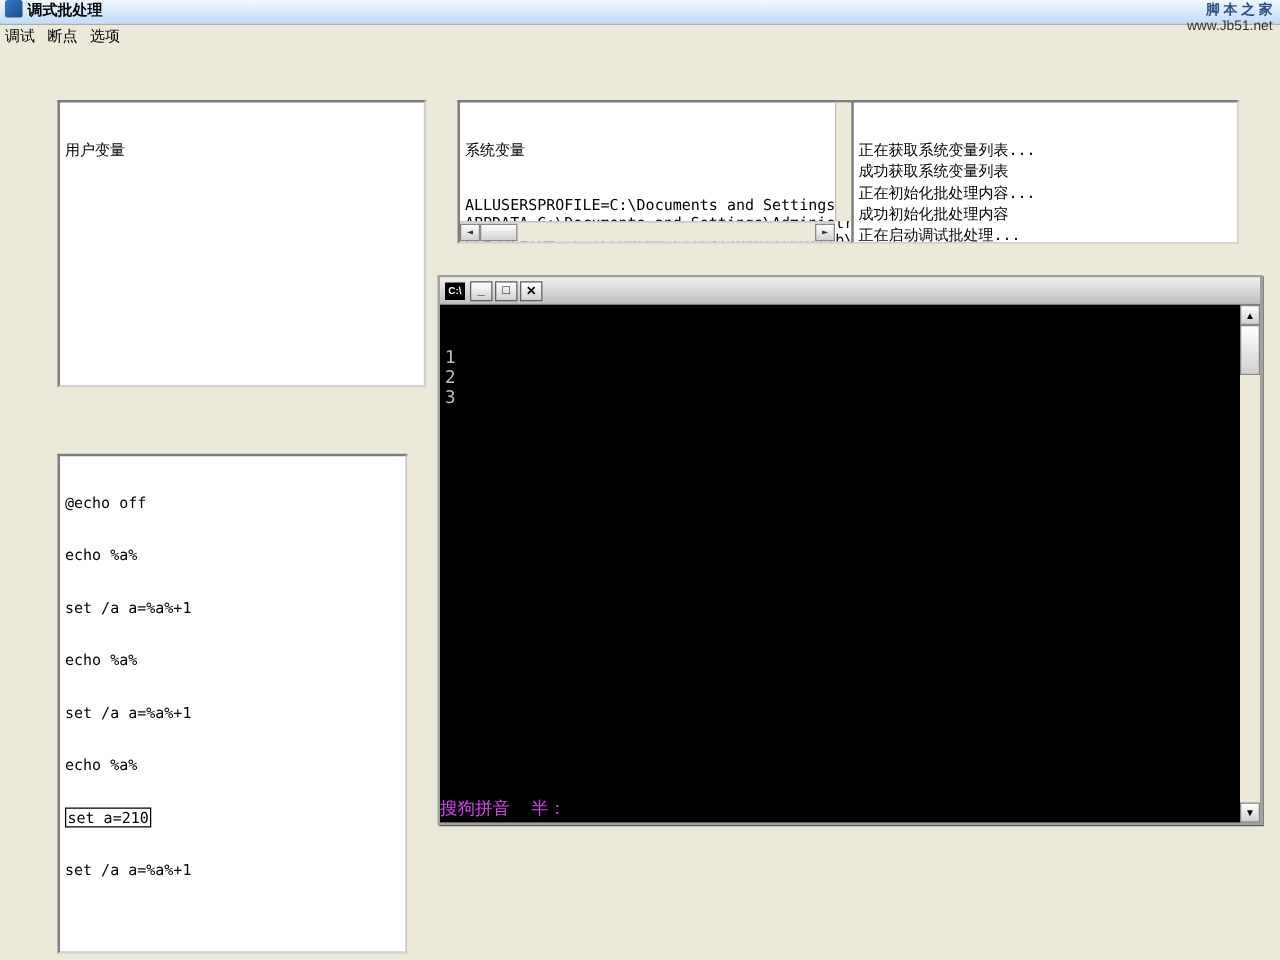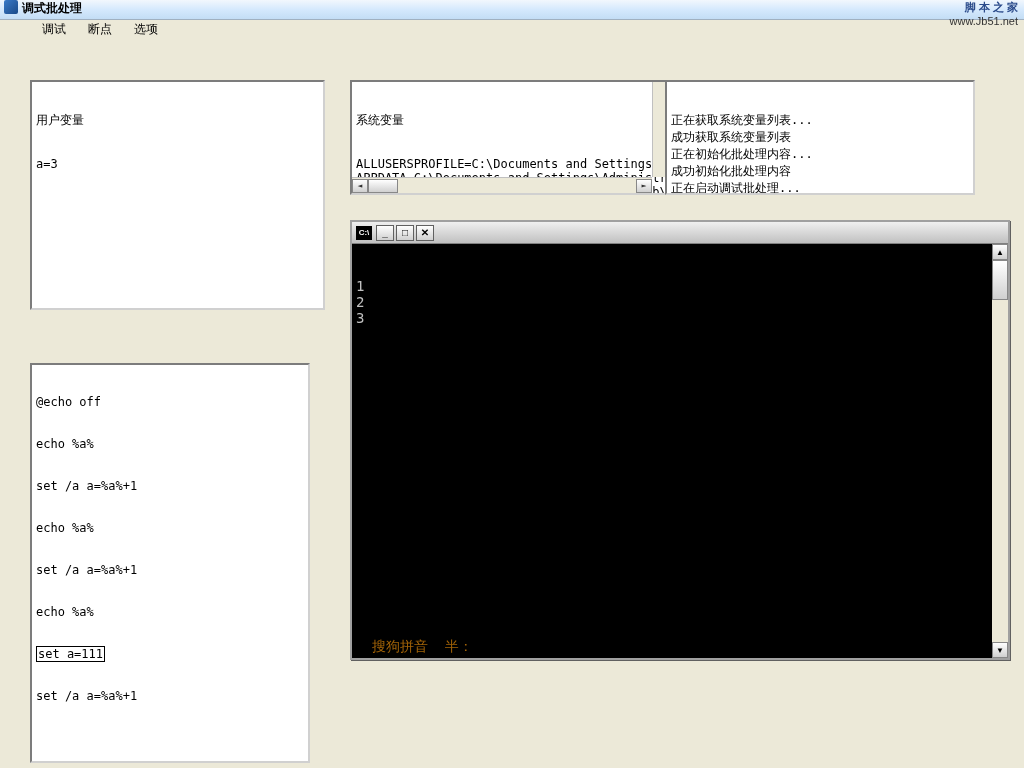--- a/index.html
+++ b/index.html
@@ -34,40 +34,40 @@
   text-align: right;
   font-size: 11px;
   color: #333;
 }
 .watermark .line1 { font-weight: bold; color: #2a4a8a; }
 .menubar {
   background: #ece9d8;
   height: 18px;
   display: flex;
   align-items: center;
-  padding: 0 16px;
-  gap: 22px;
-  margin-left: 26px;
+  padding: 0 4px;
+  gap: 10px;
 }
 .menubar span { cursor: default; }
 .workspace {
   position: relative;
   width: 100%;
   height: calc(100% - 38px);
   background: #ece9d8;
 }
 .panel {
   position: absolute;
   background: #fff;
   border: 2px inset #d0d0d0;
   font-family: "SimSun", Consolas, monospace;
   font-size: 12px;
   padding: 2px 4px;
   overflow: auto;
   white-space: pre;
+  margin-left: 16px;
 }
 .sys-panel { overflow: hidden; }
 .sys-scroll-v {
   position: absolute;
   right: 0;
   top: 0;
   bottom: 16px;
   width: 16px;
   background: #ece9d8;
   border-left: 1px solid #c0c0c0;
@@ -160,22 +160,22 @@
   color: #c0c0c0;
   font-family: "SimSun", Consolas, monospace;
   font-size: 14px;
   padding: 2px 4px;
   white-space: pre;
   position: relative;
 }
 .cmd-ime {
   position: absolute;
   bottom: 2px;
-  left: 20px;
-  color: #a16207;
+  left: 0;
+  color: #d946ef;
 }
 .cmd-scrollbar {
   width: 16px;
   background: #ece9d8;
   display: flex;
   flex-direction: column;
 }
 .cmd-sb-btn {
   height: 16px;
   background: linear-gradient(#fff, #d0d0d0);
@@ -207,21 +207,20 @@
 <div class="menubar">
   <span>调试</span>
   <span>断点</span>
   <span>选项</span>
 </div>
 
 <div class="workspace">
 
   <div class="panel" style="left:30px; top:42px; width:295px; height:230px;">
     <div>用户变量</div>
-    <div>a=3</div>
   </div>
 
   <div class="panel sys-panel" style="left:350px; top:42px; width:320px; height:115px; padding-right:18px; padding-bottom:18px;">
     <div>系统变量</div>
     <div>ALLUSERSPROFILE=C:\Documents and Settings\All
 APPDATA=C:\Documents and Settings\Administrat
 CLASSPATH=.;C:\Program Files\Java\jre6\lib\ex
 CLIENTNAME=Console
 CommonProgramFiles=C:\Program Files\Common Fi
 COMPUTERNAME=AEA4F800E8334D3</div>
@@ -245,21 +244,21 @@
 断点暂停第8行</div>
   </div>
 
   <div class="panel code-panel" style="left:30px; top:325px; width:280px; height:400px;">
     <span class="line">@echo off</span>
     <span class="line">echo %a%</span>
     <span class="line">set /a a=%a%+1</span>
     <span class="line">echo %a%</span>
     <span class="line">set /a a=%a%+1</span>
     <span class="line">echo %a%</span>
-    <span class="line"><span class="current-line">set a=111</span></span>
+    <span class="line"><span class="current-line">set a=210</span></span>
     <span class="line">set /a a=%a%+1</span>
     
   </div>
 
   <div class="cmd-window" style="left:350px; top:182px; width:660px; height:440px;">
     <div class="cmd-titlebar">
       <div class="cmd-titlebar-icon">C:\</div>
       <div class="cmd-buttons">
         <div class="cmd-btn">_</div>
         <div class="cmd-btn">□</div>

